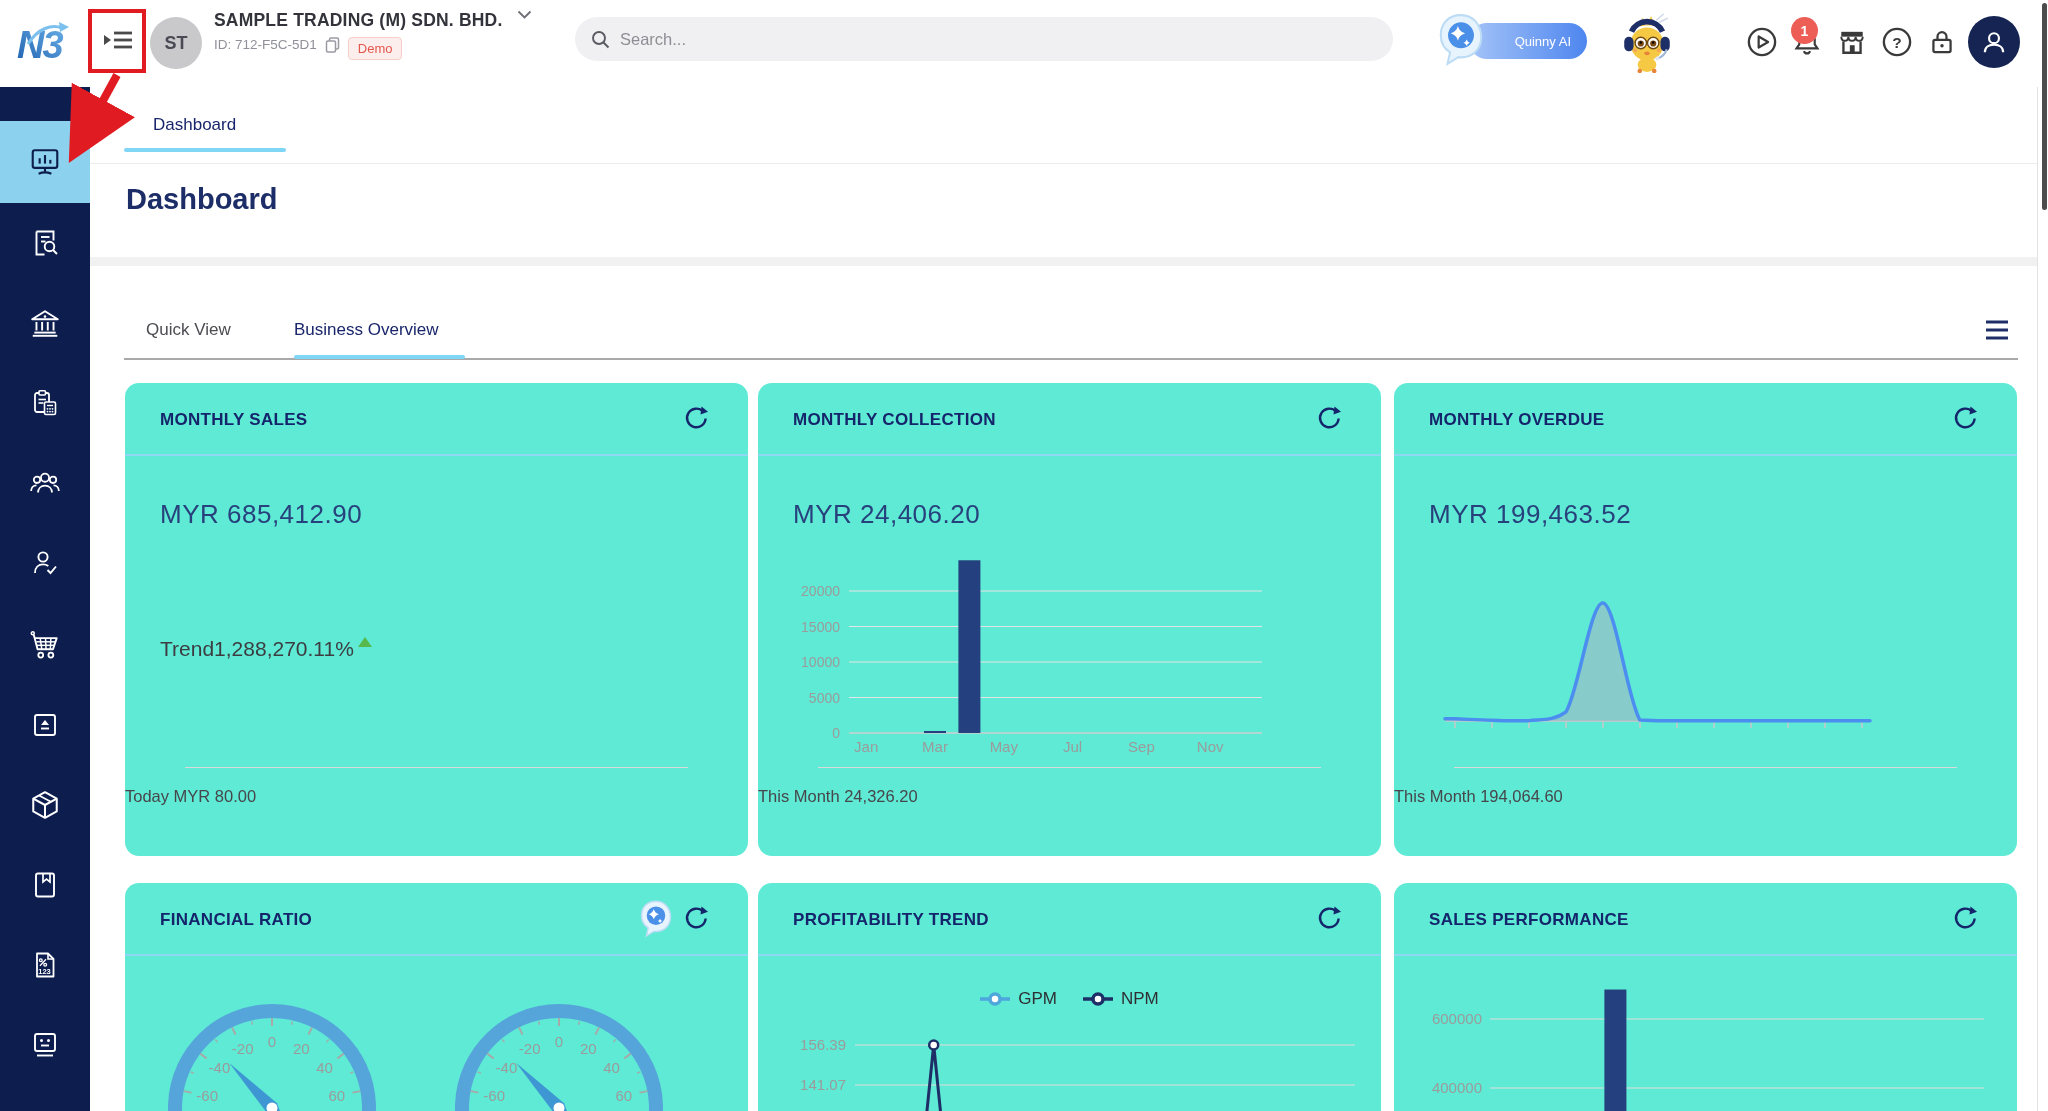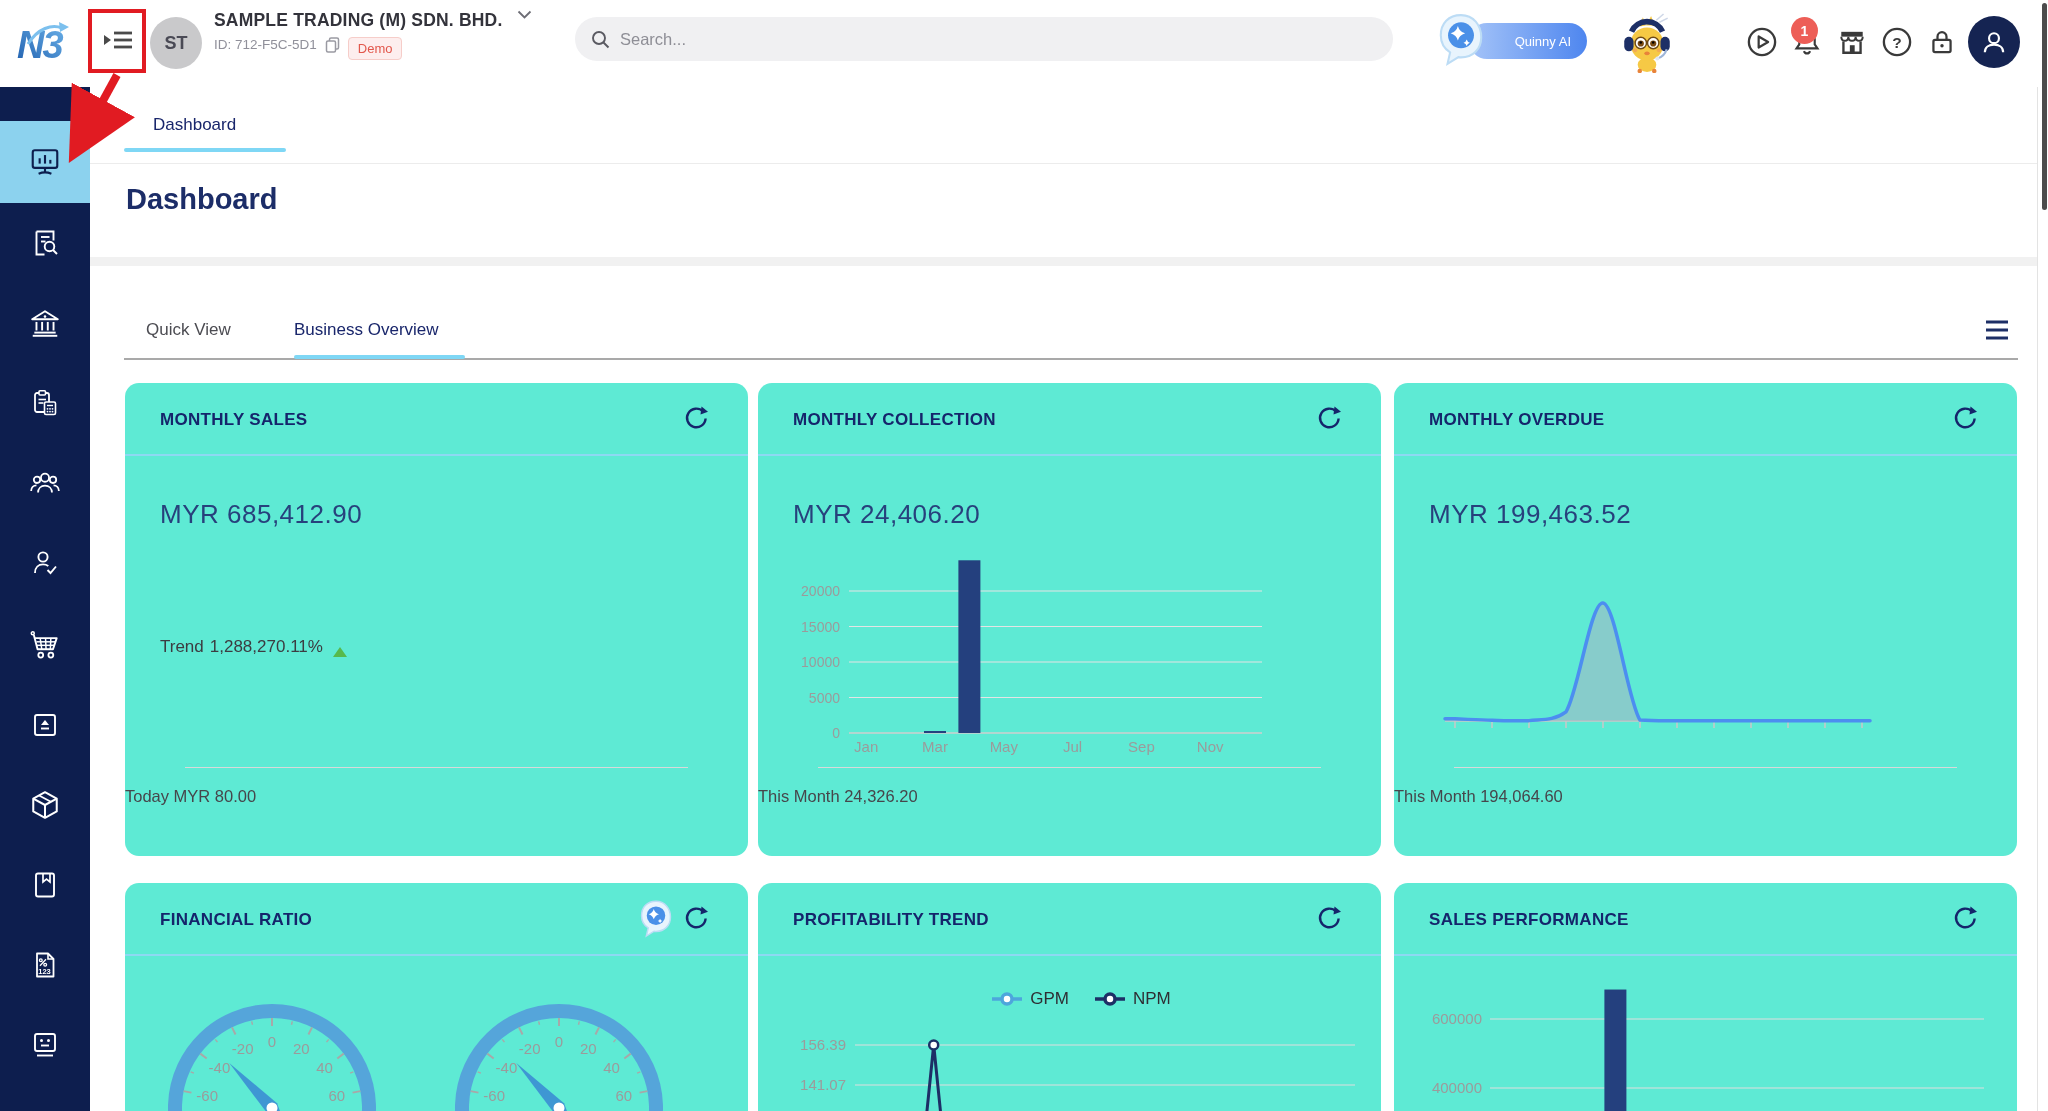--- a/index.html
+++ b/index.html
@@ -49,26 +49,26 @@
   .tabs-menu{position:absolute;left:1894px;top:231px;width:26px;height:24px;cursor:pointer}
 
   
   .card{position:absolute;width:623px;height:473px;background:#5eead4;border-radius:14px}
   .card.c1{left:35px;top:296px}.card.c2{left:668px;top:296px}.card.c3{left:1304px;top:296px}
   .card.c4{left:35px;top:796px}.card.c5{left:668px;top:796px}.card.c6{left:1304px;top:796px}
   .card-title{position:absolute;left:35px;top:27px;font-size:17px;font-weight:bold;color:#15256b;letter-spacing:.3px}
   .card-refresh{position:absolute;right:38px;top:22px;width:28px;height:28px;cursor:pointer}
   .card-divider{position:absolute;left:0;top:71px;width:100%;height:2px;background:#8ed8f2}
   .card-value{position:absolute;left:35px;top:116px;font-size:26px;font-weight:500;color:#27417c;letter-spacing:.5px}
-  .trend-row{position:absolute;left:35px;top:254px;font-size:17px;color:#3c3c41;display:flex;align-items:flex-end;gap:6px}
+  .trend-row{position:absolute;left:35px;top:254px;font-size:21px;color:#3c3c41;display:flex;align-items:flex-start;}
   .tri-up{width:0;height:0;border-left:7px solid transparent;border-right:7px solid transparent;border-bottom:10px solid #57b94c;margin-left:4px}
   .card-footer-divider{position:absolute;left:60px;top:384px;width:503px;height:1px;background:#d9d9d9}
   .card-footer{position:absolute;left:0;top:404px;width:100%;text-align:left;font-size:16.5px;color:#46464b}
   .quinny-mini{position:absolute;right:74px;top:16px;width:36px;height:40px;cursor:pointer}
-  .legend{position:absolute;left:12px;top:106px;width:100%;display:flex;justify-content:center;gap:26px;align-items:center}
+  .legend{position:absolute;left:0;top:106px;width:100%;display:flex;justify-content:center;gap:26px;align-items:center}
   .legend-item{display:flex;align-items:center;gap:8px;font-size:17px;color:#2e2e33}
   .chart-svg{position:absolute;overflow:visible}
 
   .scroll-thumb{position:absolute;right:1px;top:3px;width:5px;height:207px;background:#4c4c4c;border-radius:3px;z-index:50;cursor:grab}
   .gutter-line{position:absolute;left:2037px;top:87px;width:1px;height:1024px;background:#e3e3e3;z-index:25}
 </style>
 </head>
 <body>
 
 <header class="topbar">

